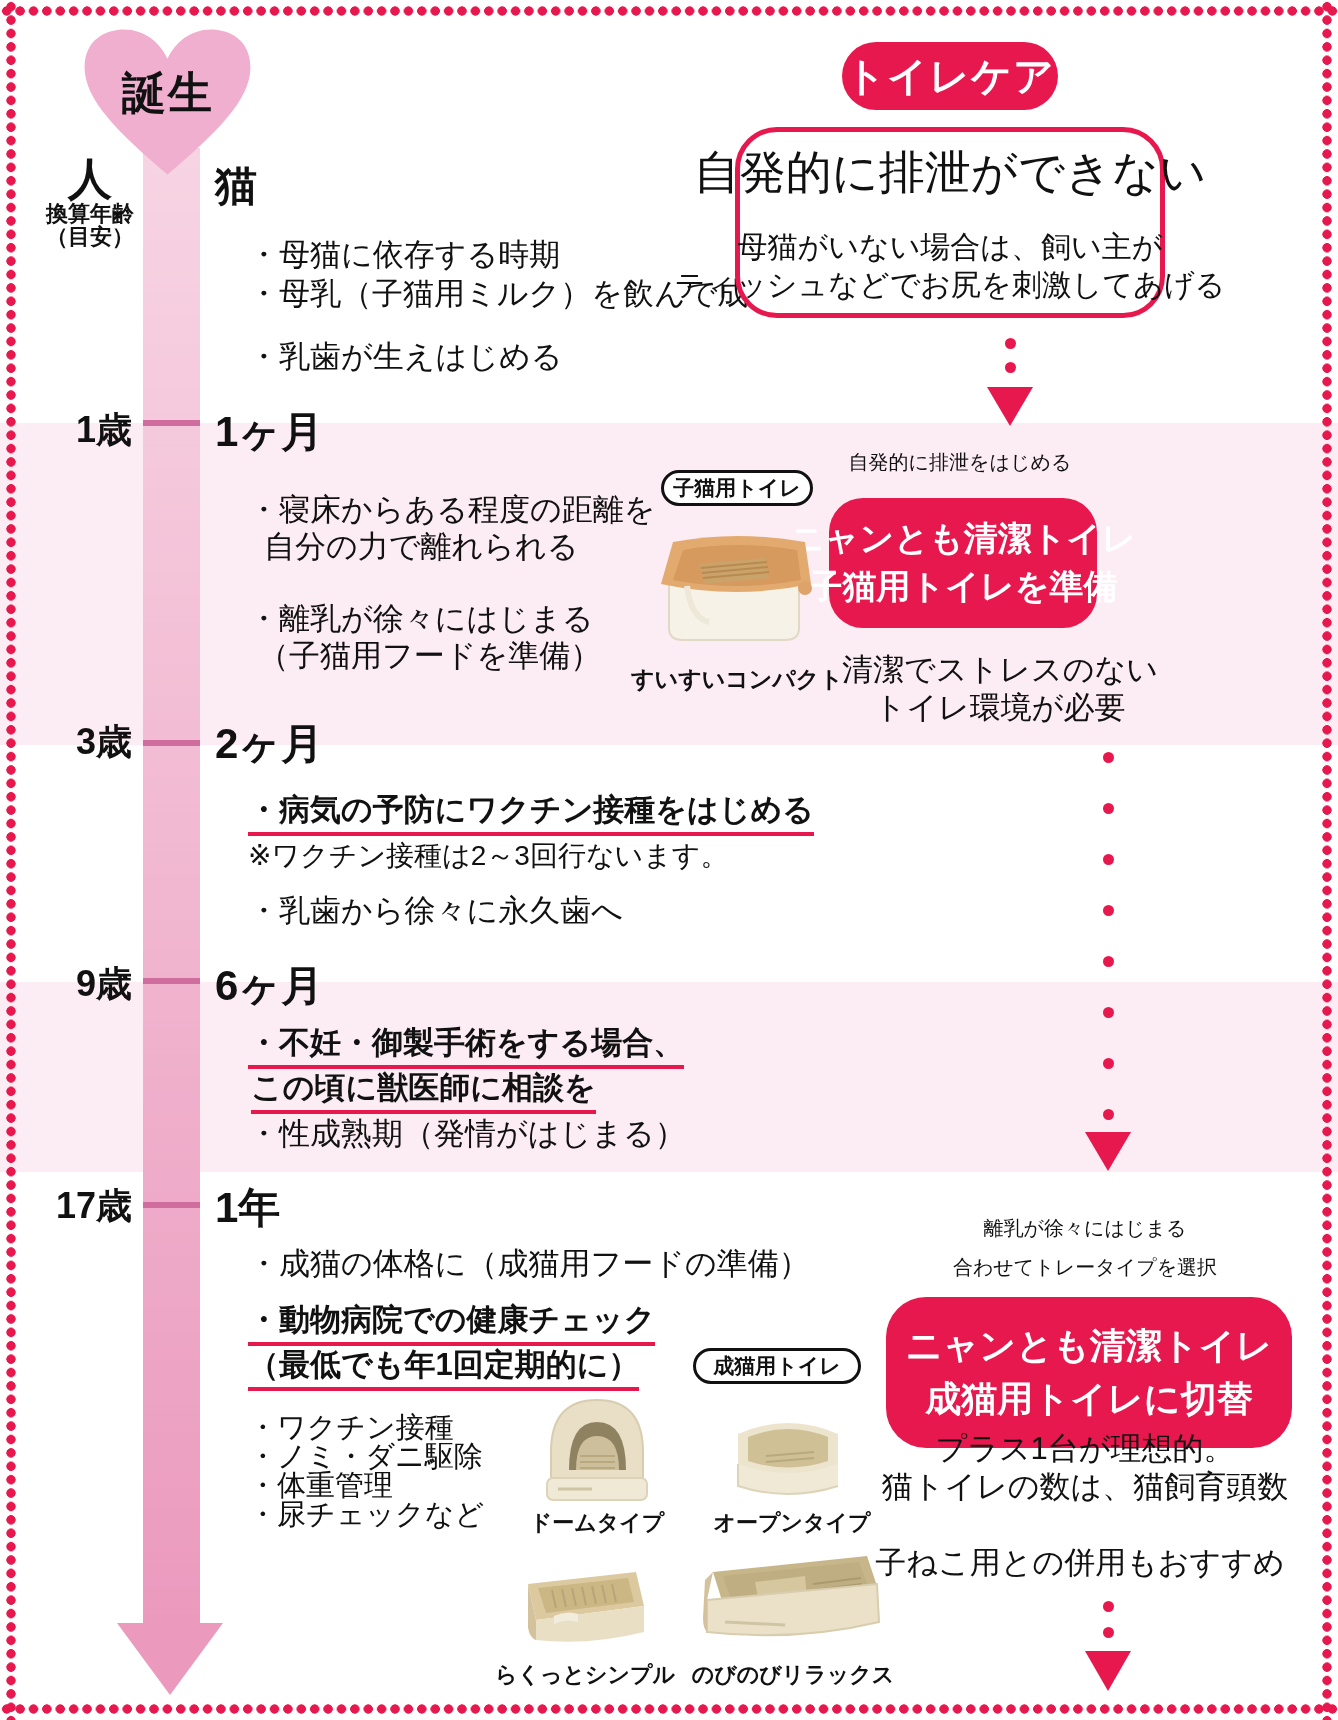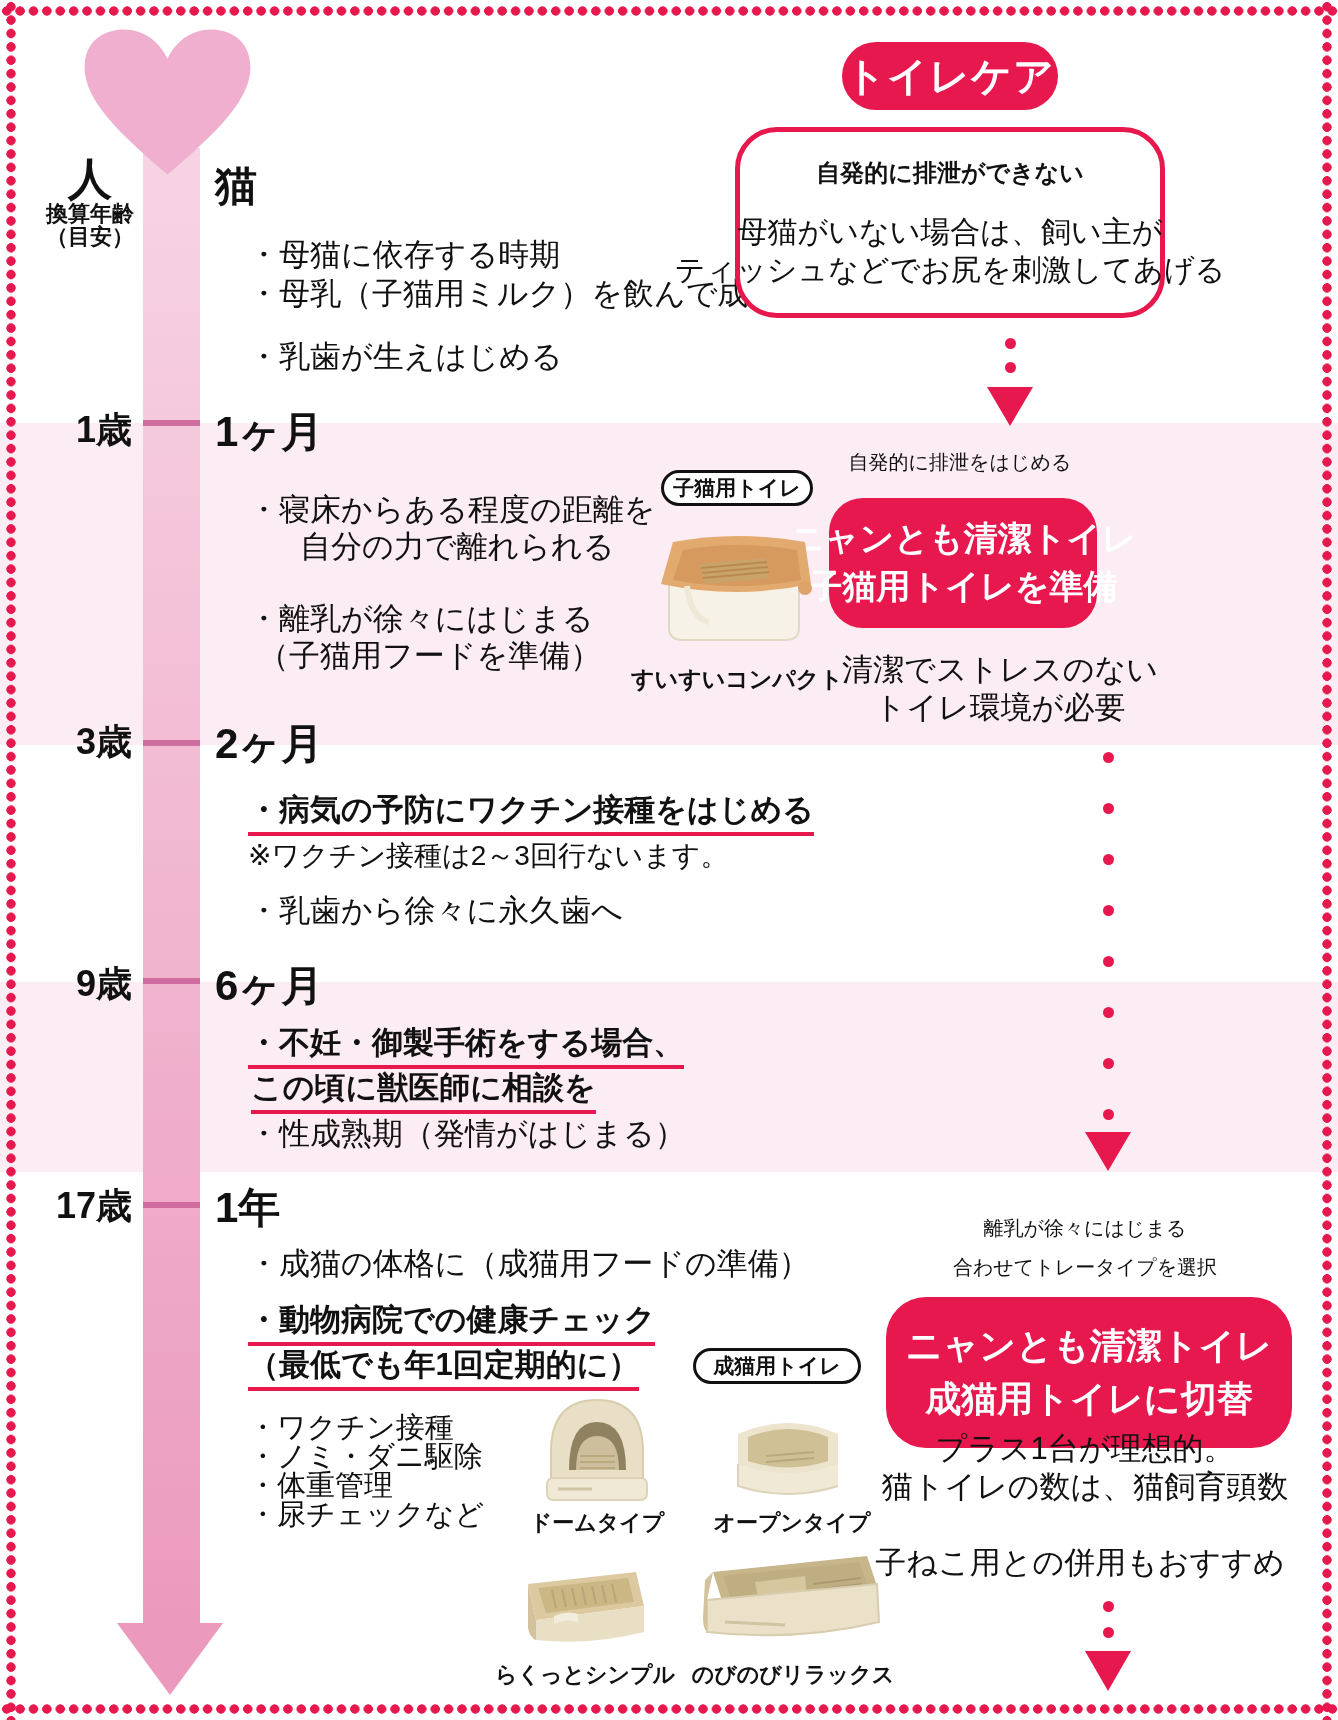--- a/index.html
+++ b/index.html
@@ -45,21 +45,21 @@
   .em{font-weight:bold;border-bottom:4px solid var(--accent);padding-bottom:4px;}
   .note{font-size:28px;}
   .small{font-size:29px;line-height:1.0;}
   
   .badge{left:842px;top:42px;width:216px;height:68px;border-radius:34px;background:var(--accent);
     color:#fff;font-size:40px;font-weight:bold;display:flex;align-items:center;justify-content:center;
     letter-spacing:1px;}
   .intro-box{left:735px;top:127px;width:430px;height:191px;box-sizing:border-box;
     border:5px solid var(--accent);border-radius:42px;background:#fff;
     display:flex;flex-direction:column;align-items:center;justify-content:center;text-align:center;}
-  .intro-box .t{font-size:24px;font-weight:bold;margin-bottom:24px;white-space:nowrap;}
+  .intro-box .t{font-size:46px;font-weight:normal;margin-bottom:24px;white-space:nowrap;}
   .intro-box .l{font-size:30px;line-height:1.25;white-space:nowrap;}
   .rc{transform:translateX(-50%);text-align:center;font-size:31px;line-height:1.2;white-space:nowrap;}
   .rc32{font-size:20px;}
   .pinkbox{transform:translateX(-50%);background:var(--accent);color:#fff;
     display:flex;flex-direction:column;align-items:center;justify-content:center;
     font-weight:bold;text-align:center;white-space:nowrap;}
   .pb1{left:963px;top:498px;width:268px;height:130px;border-radius:34px;font-size:34px;line-height:1.4;}
   .pb2{left:1089px;top:1297px;width:406px;height:151px;border-radius:40px;font-size:36px;line-height:1.45;}
   .chain{display:flex;flex-direction:column;align-items:center;transform:translateX(-50%);}
   .dot{width:11px;height:11px;border-radius:50%;background:var(--accent);}
@@ -84,20 +84,21 @@
   <div class="abs tl-tick" style="top:740px;"></div>
   <div class="abs tl-tick" style="top:978px;"></div>
   <div class="abs tl-tick" style="top:1202px;"></div>
   <div class="abs tl-arrow"></div>
 
   <div class="abs heart-wrap">
     <svg width="175" height="152" viewBox="0 0 100 88">
       <path d="M50,86 C22,62 2,43 2,24 C2,8 14,2 25,2 C37,2 46,10 50,19 C54,10 63,2 75,2 C86,2 98,8 98,24 C98,43 78,62 50,86 Z" fill="#f1afd0"></path>
     </svg>
   </div>
+  <div class="abs birth-label">誕生</div>
 
   <div class="abs human-head">
     <div class="human-big">人</div>
     <div class="human-sub">換算年齢</div>
     <div class="human-sub">（目安）</div>
   </div>
 
   <div class="abs h-cat" style="top:158px;">猫</div>
 
   <div class="abs age" style="top:406px;">1歳</div>
@@ -108,21 +109,21 @@
   <div class="abs h-cat" style="top:404px;">1ヶ月</div>
   <div class="abs h-cat" style="top:716px;">2ヶ月</div>
   <div class="abs h-cat" style="top:958px;">6ヶ月</div>
   <div class="abs h-cat" style="top:1180px;">1年</div>
 
   <div class="abs bullet" style="left:248px;top:237px;">・母猫に依存する時期</div>
   <div class="abs bullet" style="left:248px;top:276px;">・母乳（子猫用ミルク）を飲んで成長</div>
   <div class="abs bullet" style="left:248px;top:339px;">・乳歯が生えはじめる</div>
 
   <div class="abs bullet" style="left:248px;top:492px;">・寝床からある程度の距離を</div>
-  <div class="abs bullet" style="left:264px;top:529px;margin-left:36px;">自分の力で離れられる</div>
+  <div class="abs bullet" style="left:264px;top:529px;">自分の力で離れられる</div>
   <div class="abs bullet" style="left:248px;top:601px;">・離乳が徐々にはじまる</div>
   <div class="abs bullet" style="left:258px;top:638px;">（子猫用フードを準備）</div>
 
   <div class="abs bullet em" style="left:248px;top:792px;">・病気の予防にワクチン接種をはじめる</div>
   <div class="abs bullet note" style="left:248px;top:840px;">※ワクチン接種は2～3回行ないます。</div>
   <div class="abs bullet" style="left:248px;top:893px;">・乳歯から徐々に永久歯へ</div>
 
   <div class="abs bullet em" style="left:248px;top:1025px;">・不妊・御製手術をする場合、</div>
   <div class="abs bullet em" style="left:251px;top:1070px;">この頃に獣医師に相談を</div>
   <div class="abs bullet" style="left:248px;top:1116px;">・性成熟期（発情がはじまる）</div>

